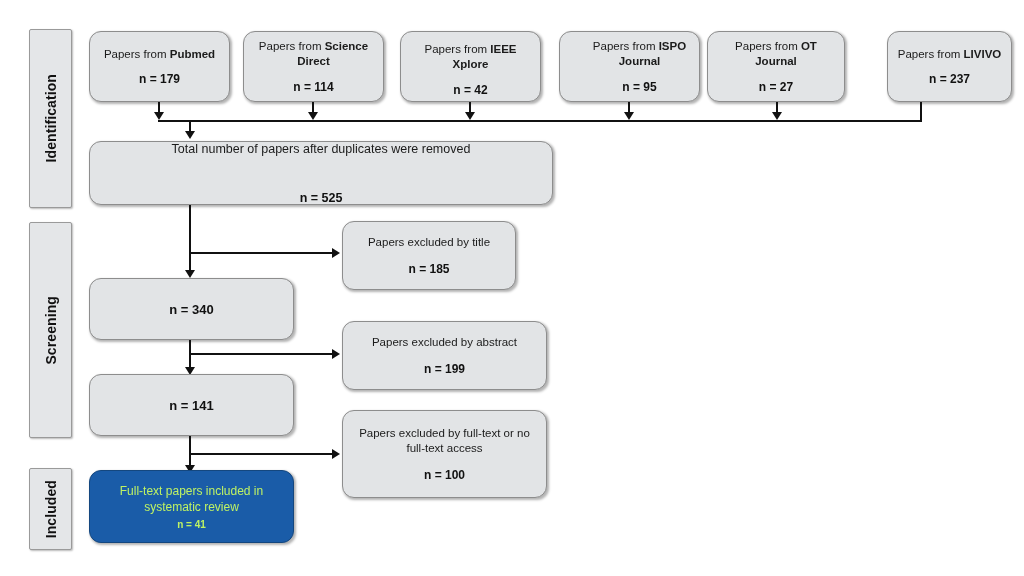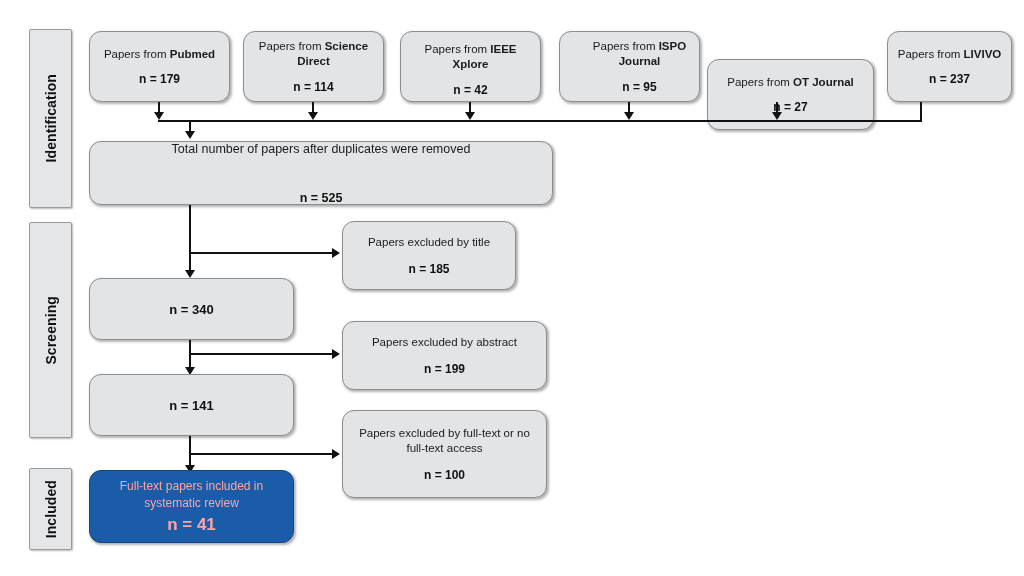--- a/index.html
+++ b/index.html
@@ -77,28 +77,28 @@
 
   .plain .count { font-size: 13px; }
 
   
   .node.included {
     background: #1A5CA8;
     border: 1px solid #14477f;
   }
   .node.included .title,
   .node.included .count {
-    color: #fca5a5;
+    color: #bef264;
   }
   .node.included .title {
     font-size: 12px;
     margin-bottom: 4px;
     line-height: 1.35;
   }
-  .node.included .count { font-size: 17px; }
+  .node.included .count { font-size: 10px; }
 
   
   .line {
     position: absolute;
     background: #111111;
   }
   .vline { width: 2px; }
   .hline { height: 2px; }
 
   .arrow-down {
@@ -154,21 +154,21 @@
     <div class="count">n = 42</div>
   </div>
 
   <div class="node src" style="left:559px; top:31px; width:141px; height:71px;padding-left:28px;">
     <div class="title">
       <span>Papers from </span><b>ISPO Journal</b>
     </div>
     <div class="count">n = 95</div>
   </div>
 
-  <div class="node src" style="left:707px; top:31px; width:167px; height:71px;margin-top:28px;">
+  <div class="node src" style="left:707px; top:31px; width:138px; height:71px;">
     <div class="title">
       <span>Papers from </span><b>OT Journal</b>
     </div>
     <div class="count">n = 27</div>
   </div>
 
   <div class="node src" style="left:851px; top:31px; width:125px; height:71px;margin-left:36px;">
     <div class="title">
       <span>Papers from </span><b>LIVIVO</b>
     </div>

